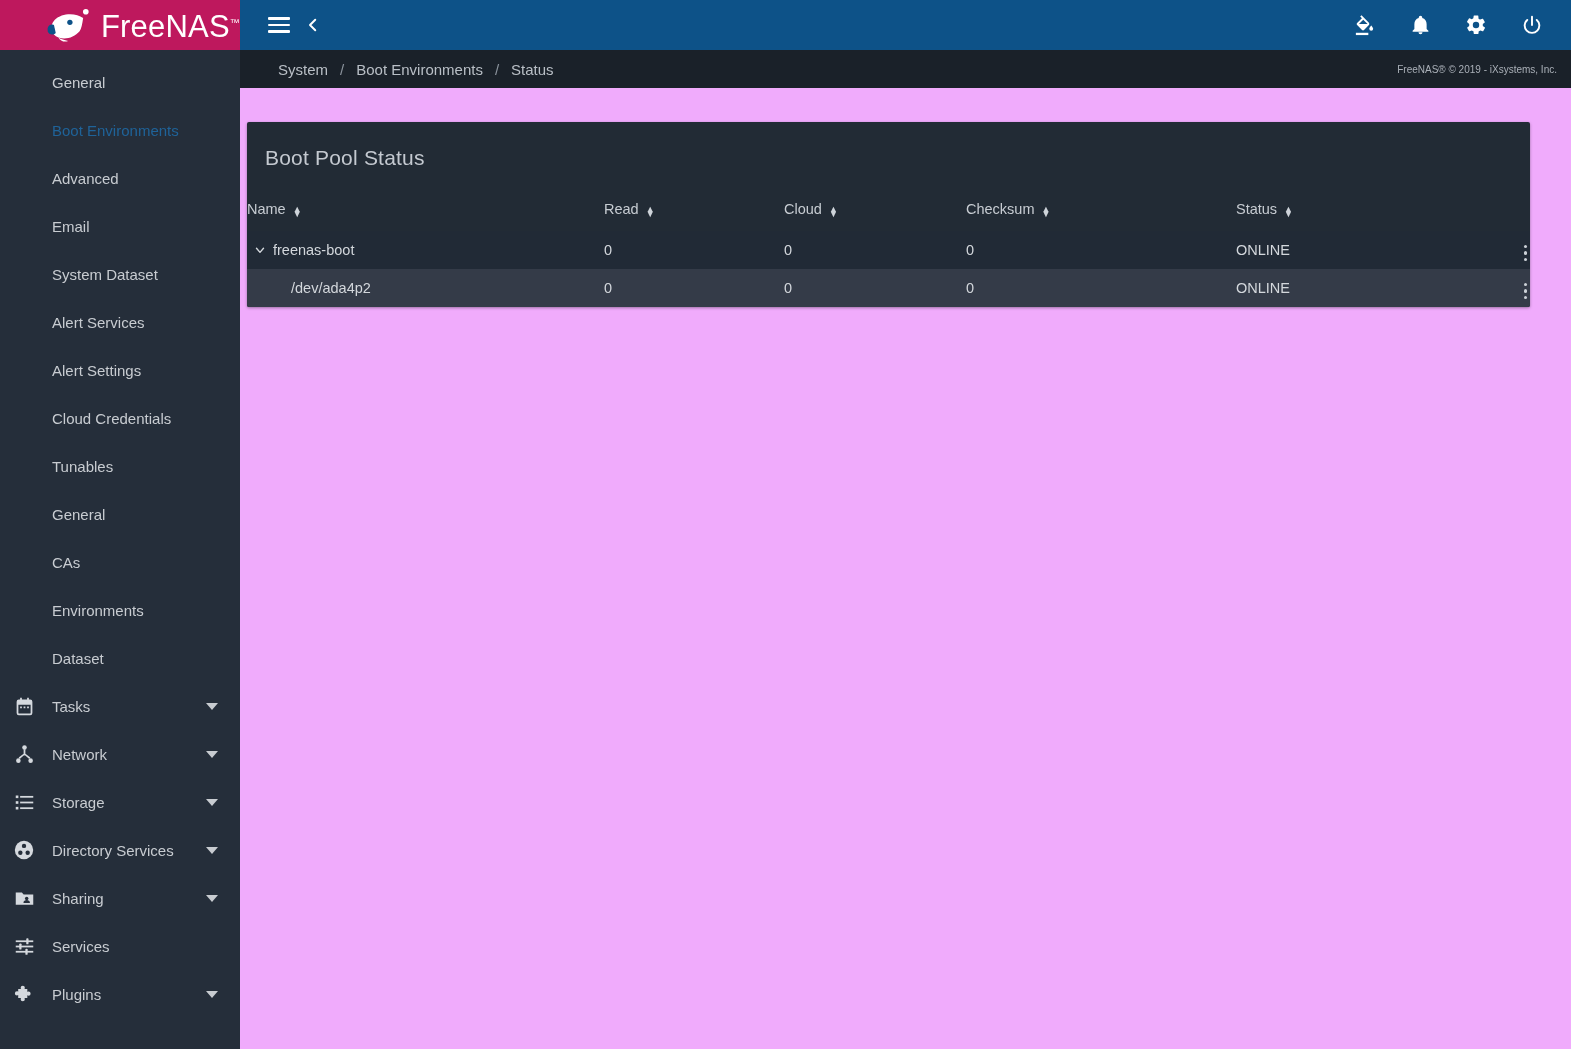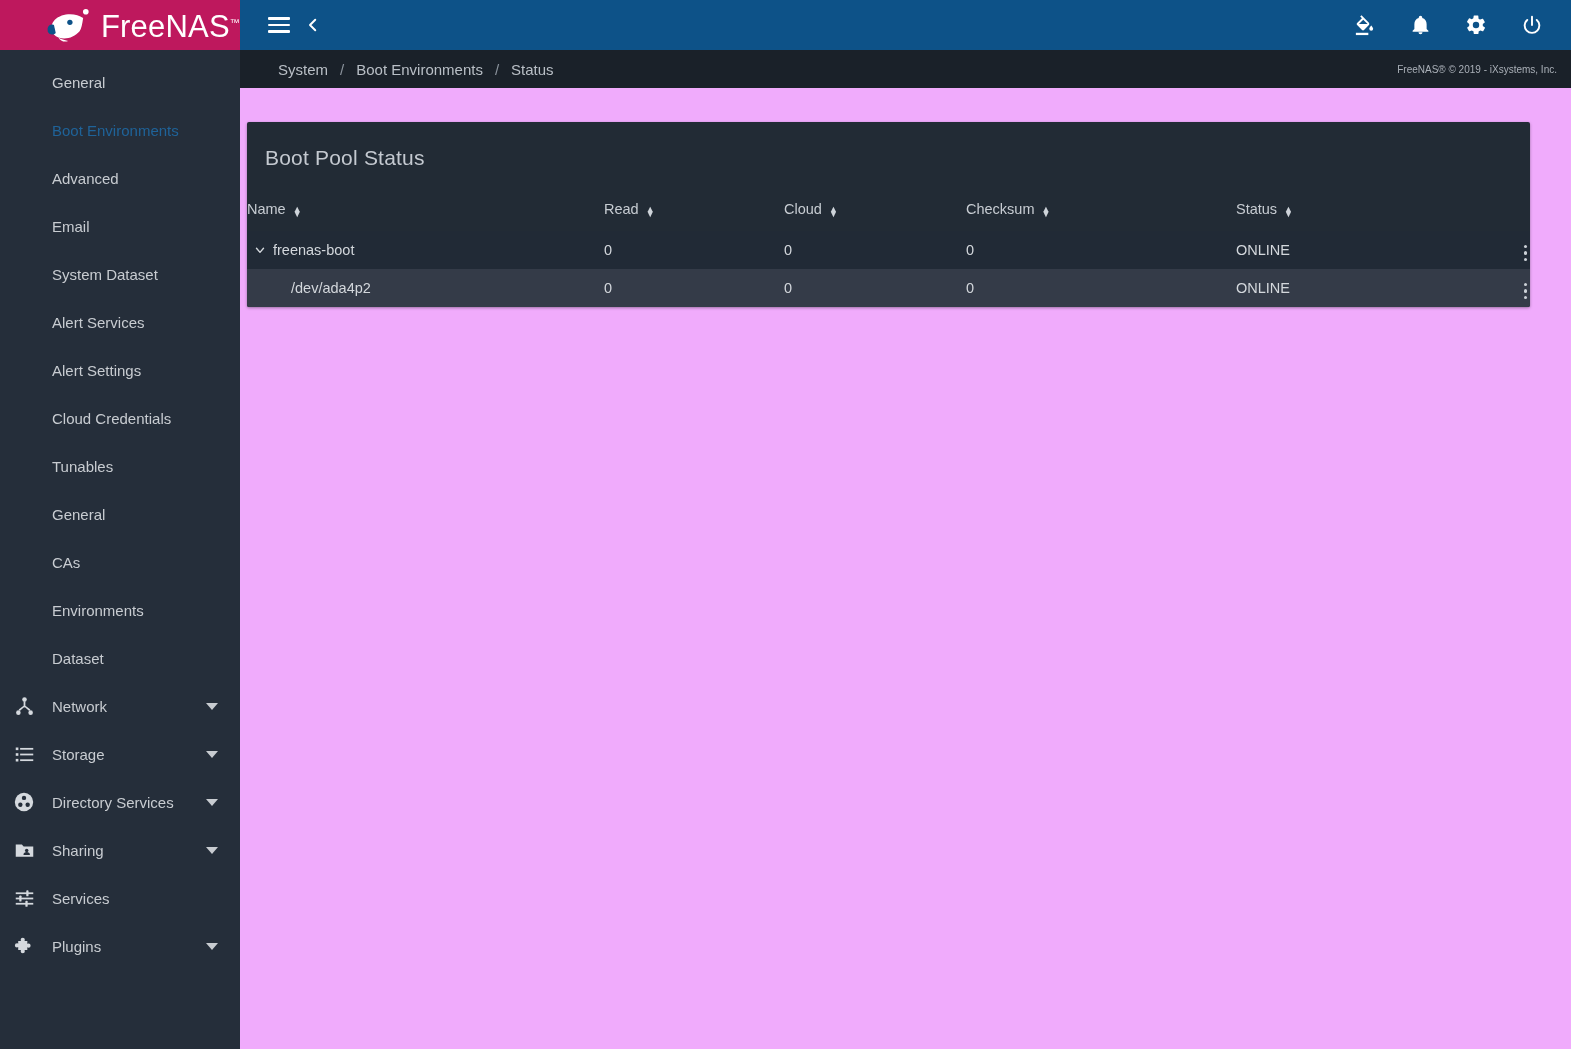--- a/index.html
+++ b/index.html
@@ -173,20 +173,29 @@
       <div class="nav-item">
           <span>CAs</span>
         </div>
       <div class="nav-item">
           <span>Environments</span>
         </div>
       <div class="nav-item">
           <span>Dataset</span>
         </div>
 
+      <div class="nav-item with-icon">
+        <span class="nav-ico">
+          <svg width="21" height="21" viewBox="0 0 24 24" fill="currentColor">
+              <path d="M7 2v2H5.5A2.5 2.5 0 0 0 3 6.5v13A2.5 2.5 0 0 0 5.5 22h13a2.5 2.5 0 0 0 2.5-2.5v-13A2.5 2.5 0 0 0 18.5 4H17V2h-2v2H9V2H7zm-2 8h14v9.5a.5.5 0 0 1-.5.5h-13a.5.5 0 0 1-.5-.5V10zm2 2v2h2v-2H7zm4 0v2h2v-2h-2zm4 0v2h2v-2h-2z"></path>
+            </svg>
+        </span>
+        <span class="nav-label-ic">Tasks</span>
+        <span class="caret"></span>
+      </div>
 
       <div class="nav-item with-icon">
         <span class="nav-ico">
           <svg width="21" height="21" viewBox="0 0 24 24" fill="currentColor">
               <circle cx="12" cy="4" r="2.6"></circle>
               <circle cx="5" cy="19" r="2.6"></circle>
               <circle cx="19" cy="19" r="2.6"></circle>
               <path d="M11 6h2v7h-2z"></path>
               <path d="M12 12.2 6.6 17l-1.3-1.5L11 11zM12 12.2 17.4 17l1.3-1.5L13 11z"></path>
             </svg>

